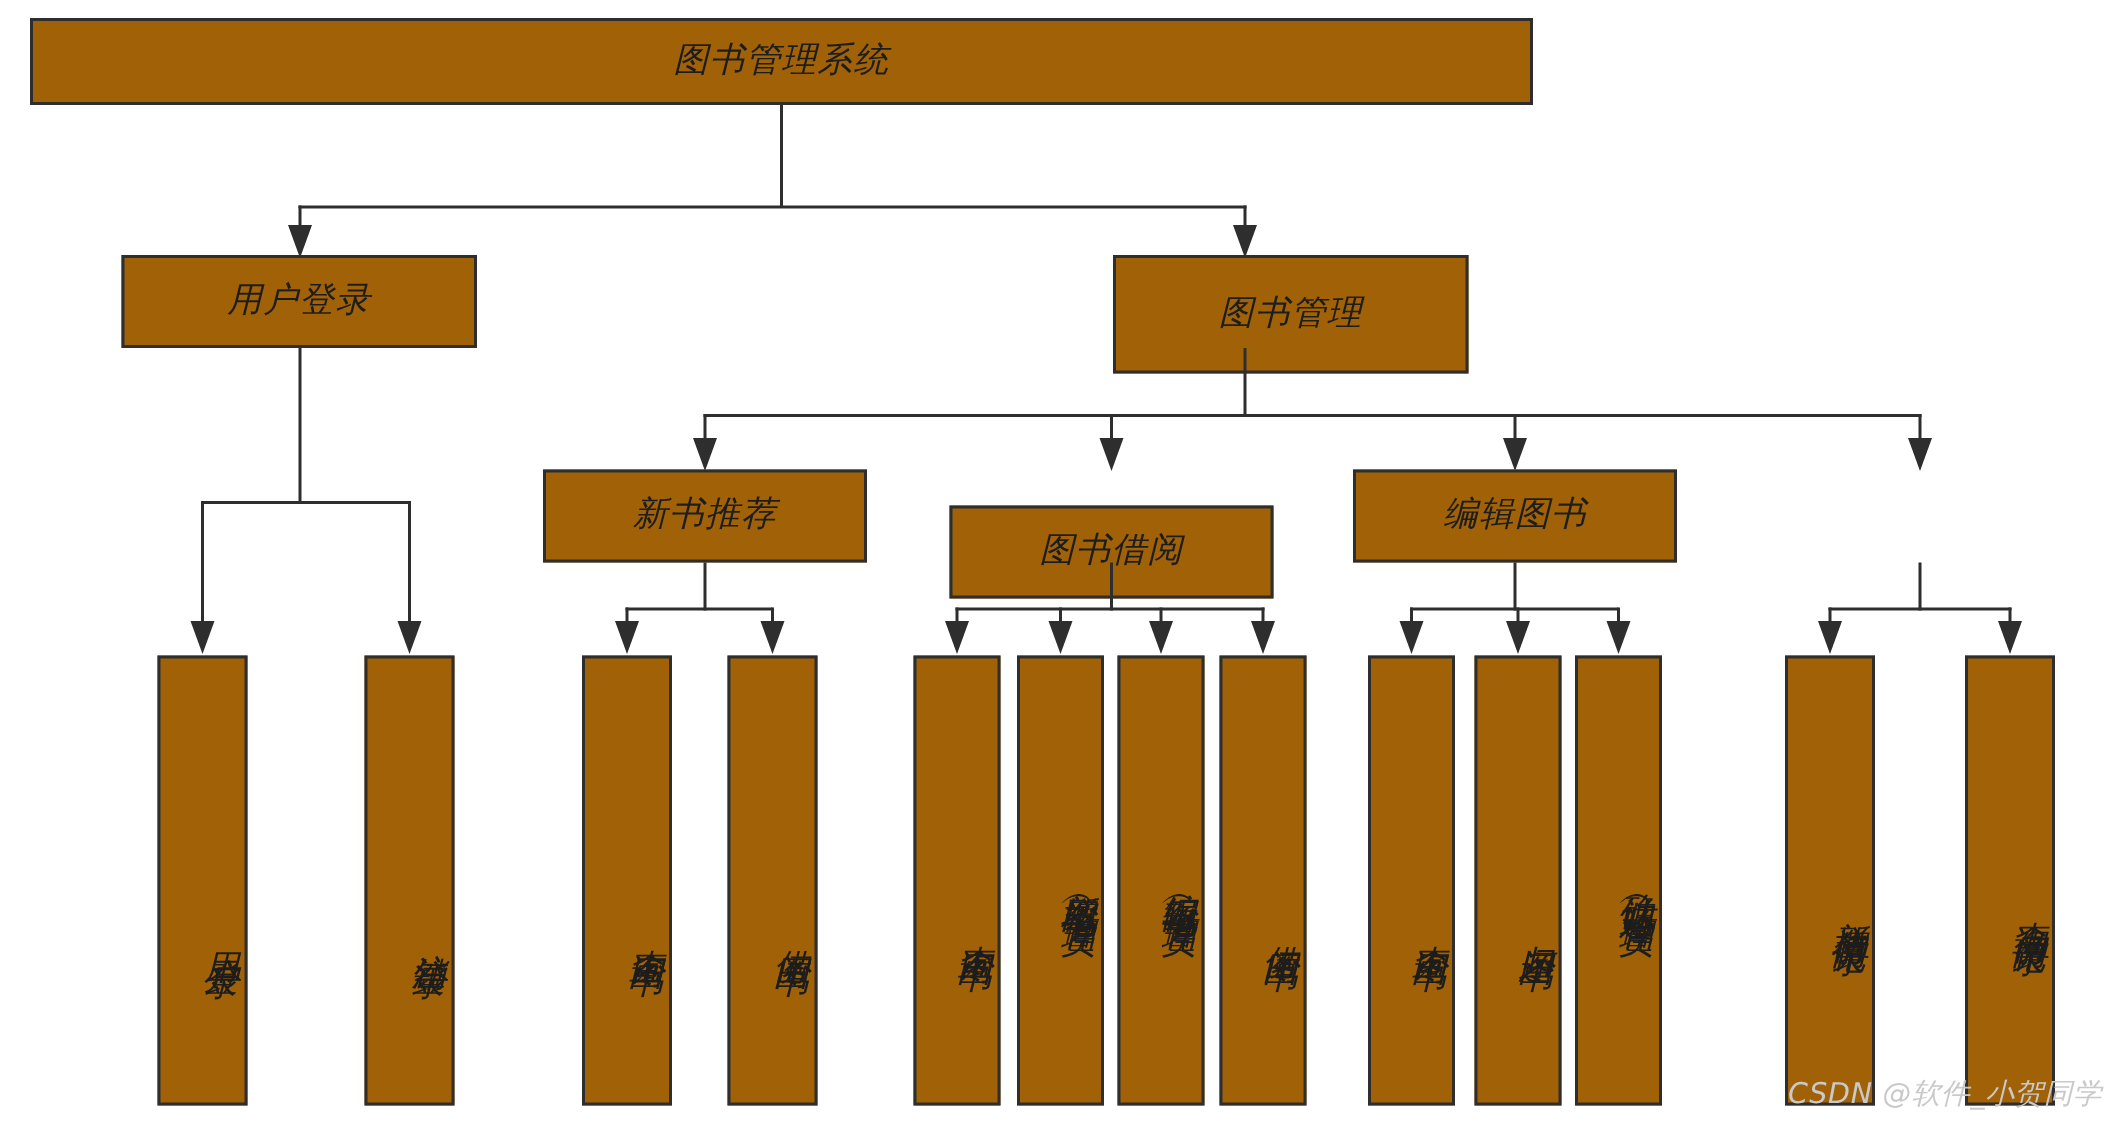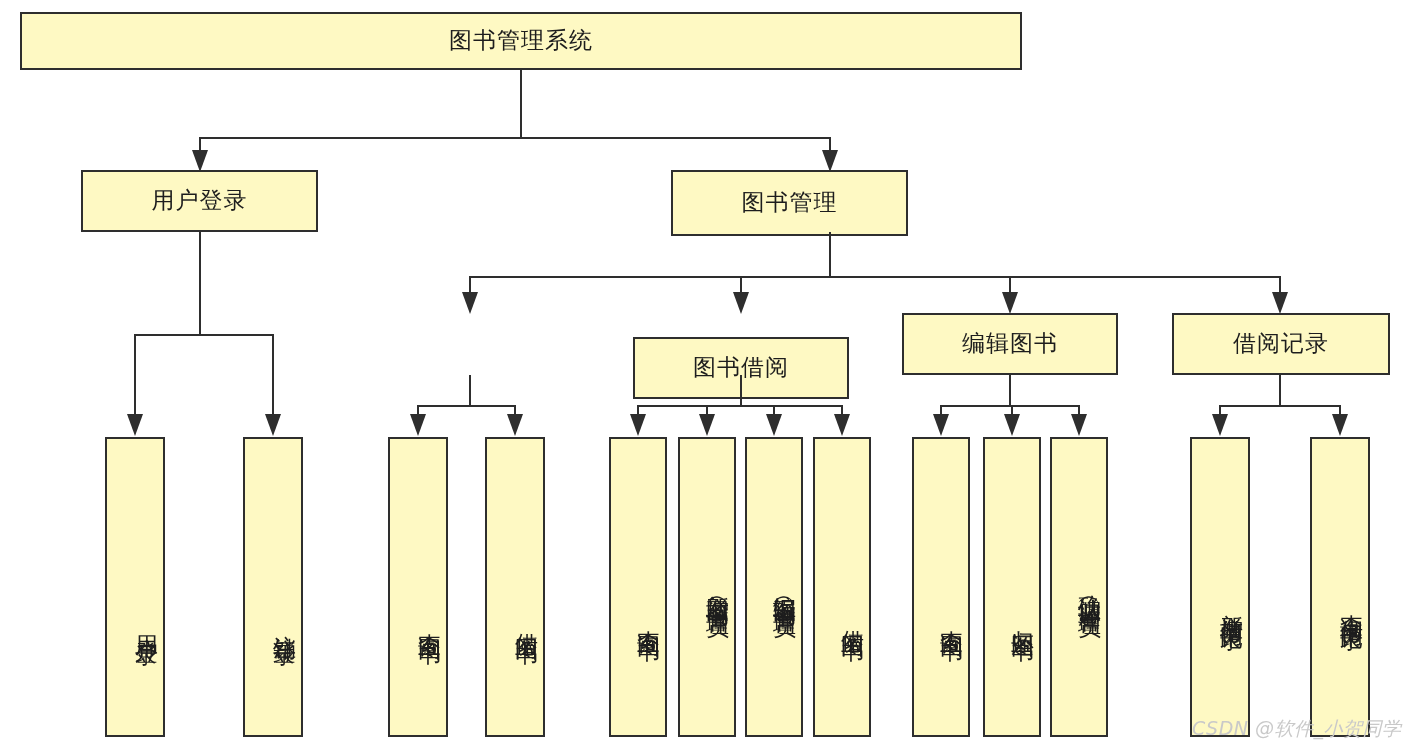--- a/index.html
+++ b/index.html
@@ -15,25 +15,26 @@
     position: relative;
     width: 1405px;
     height: 747px;
     background: #ffffff;
     overflow: hidden;
   }
   .node {
     position: absolute;
     box-sizing: border-box;
     border: 2px solid #2e2e2e;
-    background: #fef9c3;
+    background: #a16207;
     display: flex;
     align-items: center;
     justify-content: center;
     color: #1d1d1d;
+    font-style: italic;
   }
   .node.h {
     font-size: 23px;
     letter-spacing: 1px;
     line-height: 1.2;
   }
   .node.v {
     writing-mode: vertical-rl;
     text-orientation: upright;
     font-size: 23px;
@@ -78,21 +79,21 @@
   <div class="line vline" style="left:520px; top:70px; width:2px; height:68px;"></div>
   <div class="line hline" style="left:199px; top:137px; width:632px; height:2px;"></div>
   <div class="line vline" style="left:199px; top:137px; width:2px; height:16px;"></div>
   <div class="arrow" style="left:192px; top:150px;"></div>
   <div class="line vline" style="left:829px; top:137px; width:2px; height:16px;"></div>
   <div class="arrow" style="left:822px; top:150px;"></div>
 
   <div class="node h" style="left:81px; top:170px; width:237px; height:62px;">
     <span>用户登录</span>
   </div>
-  <div class="node h" style="left:671px; top:170px; width:237px; height:66px;text-align:right;">
+  <div class="node h" style="left:742px; top:170px; width:237px; height:79px;text-align:right;">
     <span>图书管理</span>
   </div>
 
   <div class="line vline" style="left:199px; top:232px; width:2px; height:104px;"></div>
   <div class="line hline" style="left:134px; top:334px; width:138px; height:2px;"></div>
   <div class="line vline" style="left:134px; top:334px; width:2px; height:84px;"></div>
   <div class="arrow" style="left:127px; top:414px;"></div>
   <div class="line vline" style="left:272px; top:334px; width:2px; height:84px;"></div>
   <div class="arrow" style="left:265px; top:414px;"></div>
 
@@ -100,28 +101,28 @@
   <div class="line hline" style="left:469px; top:276px; width:812px; height:2px;"></div>
   <div class="line vline" style="left:469px; top:276px; width:2px; height:20px;"></div>
   <div class="arrow" style="left:462px; top:292px;"></div>
   <div class="line vline" style="left:740px; top:276px; width:2px; height:20px;"></div>
   <div class="arrow" style="left:733px; top:292px;"></div>
   <div class="line vline" style="left:1009px; top:276px; width:2px; height:20px;"></div>
   <div class="arrow" style="left:1002px; top:292px;"></div>
   <div class="line vline" style="left:1279px; top:276px; width:2px; height:20px;"></div>
   <div class="arrow" style="left:1272px; top:292px;"></div>
 
+  <div class="node h" style="left:362px; top:313px; width:216px; height:62px;">
+    <span>新书推荐</span>
+  </div>
   <div class="node h" style="left:633px; top:313px; width:216px; height:62px;margin-top:24px;">
     <span>图书借阅</span>
   </div>
   <div class="node h" style="left:902px; top:313px; width:216px; height:62px;">
     <span>编辑图书</span>
-  </div>
-  <div class="node h" style="left:1172px; top:313px; width:218px; height:62px;">
-    <span>借阅记录</span>
   </div>
 
   <div class="line vline" style="left:469px; top:375px; width:2px; height:32px;"></div>
   <div class="line hline" style="left:417px; top:405px; width:98px; height:2px;"></div>
   <div class="line vline" style="left:417px; top:405px; width:2px; height:14px;"></div>
   <div class="arrow" style="left:410px; top:414px;"></div>
   <div class="line vline" style="left:514px; top:405px; width:2px; height:14px;"></div>
   <div class="arrow" style="left:507px; top:414px;"></div>
 
   <div class="line vline" style="left:740px; top:375px; width:2px; height:32px;"></div>

